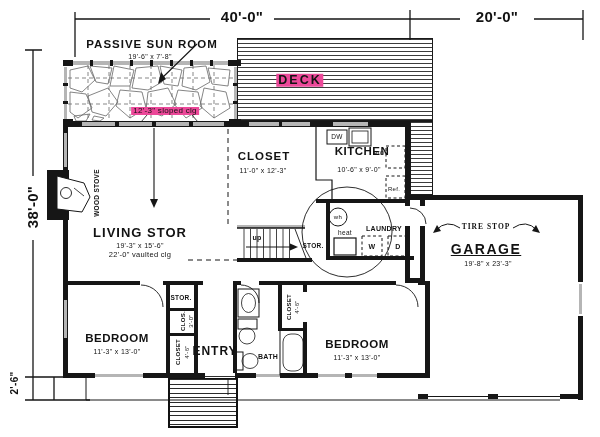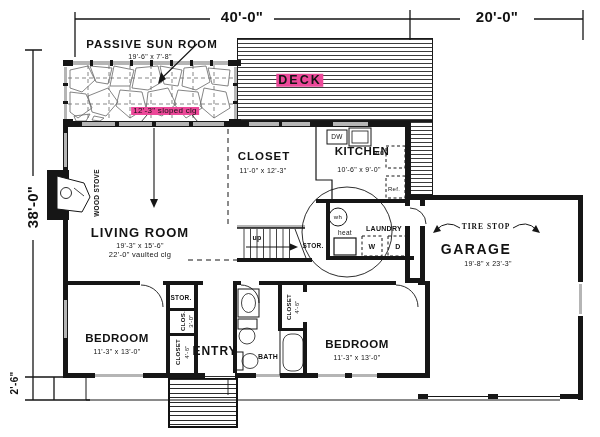--- a/index.html
+++ b/index.html
@@ -213,37 +213,37 @@
   <div class="lbl b" style="left:264px;top:157px;font-size:11.5px;letter-spacing:1px;">CLOSET</div>
   <div class="lbl" style="left:263px;top:170px;font-size:7px;">11'-0" x 12'-3"</div>
 
   <div class="lbl b" style="left:362px;top:152px;font-size:11.5px;letter-spacing:.5px;">KITCHEN</div>
   <div class="lbl" style="left:359px;top:169px;font-size:7px;">10'-6" x 9'-0"</div>
 
   <div class="lbl" style="left:337px;top:137px;font-size:6.5px;">DW</div>
   <div class="lbl" style="left:379px;top:153px;font-size:6px;">R/O</div>
   <div class="lbl" style="left:394px;top:189px;font-size:6px;">Ref.</div>
 
-  <div class="lbl b" style="left:140px;top:232px;font-size:13px;letter-spacing:1px;">LIVING ROOM</div>
+  <div class="lbl b" style="left:140px;top:232px;font-size:13px;letter-spacing:1px;">LIVING STOR</div>
   <div class="lbl" style="left:140px;top:245px;font-size:7px;">19'-3" x 15'-6"</div>
   <div class="lbl" style="left:140px;top:255px;font-size:7.5px;">22'-0" vaulted clg</div>
 
   <div class="lbl b v" style="left:97px;top:193px;font-size:6.5px;">WOOD STOVE</div>
 
   <div class="lbl b" style="left:257px;top:237px;font-size:7px;">up</div>
   <div class="lbl b" style="left:313px;top:246px;font-size:6.5px;">STOR.</div>
 
   <div class="lbl" style="left:338px;top:217px;font-size:6px;">wh</div>
   <div class="lbl" style="left:345px;top:233px;font-size:6.5px;">heat</div>
   <div class="lbl b" style="left:384px;top:228px;font-size:7px;">LAUNDRY</div>
   <div class="lbl b" style="left:372px;top:246px;font-size:7px;">W</div>
   <div class="lbl b" style="left:398px;top:246px;font-size:7px;">D</div>
 
   <div class="lbl b" style="left:486px;top:227px;font-size:7.5px;letter-spacing:1px;font-family:Liberation Serif, serif;">TIRE STOP</div>
-  <div class="lbl b" style="left:476px;top:249px;font-size:14px;letter-spacing:1.5px;">GARAGE</div>
+  <div class="lbl b" style="left:486px;top:249px;font-size:14px;letter-spacing:1.5px;text-decoration:underline;">GARAGE</div>
   <div class="lbl" style="left:488px;top:263px;font-size:7px;">19'-8" x 23'-3"</div>
 
   <div class="lbl b" style="left:117px;top:339px;font-size:11.5px;letter-spacing:.5px;">BEDROOM</div>
   <div class="lbl" style="left:117px;top:351px;font-size:7px;">11'-3" x 13'-0"</div>
 
   <div class="lbl b" style="left:357px;top:345px;font-size:11.5px;letter-spacing:.5px;">BEDROOM</div>
   <div class="lbl" style="left:357px;top:357px;font-size:7px;">11'-3" x 13'-0"</div>
 
   <div class="lbl b" style="left:215px;top:351px;font-size:12px;letter-spacing:1px;">ENTRY</div>
   <div class="lbl b" style="left:268px;top:356px;font-size:7px;">BATH</div>

